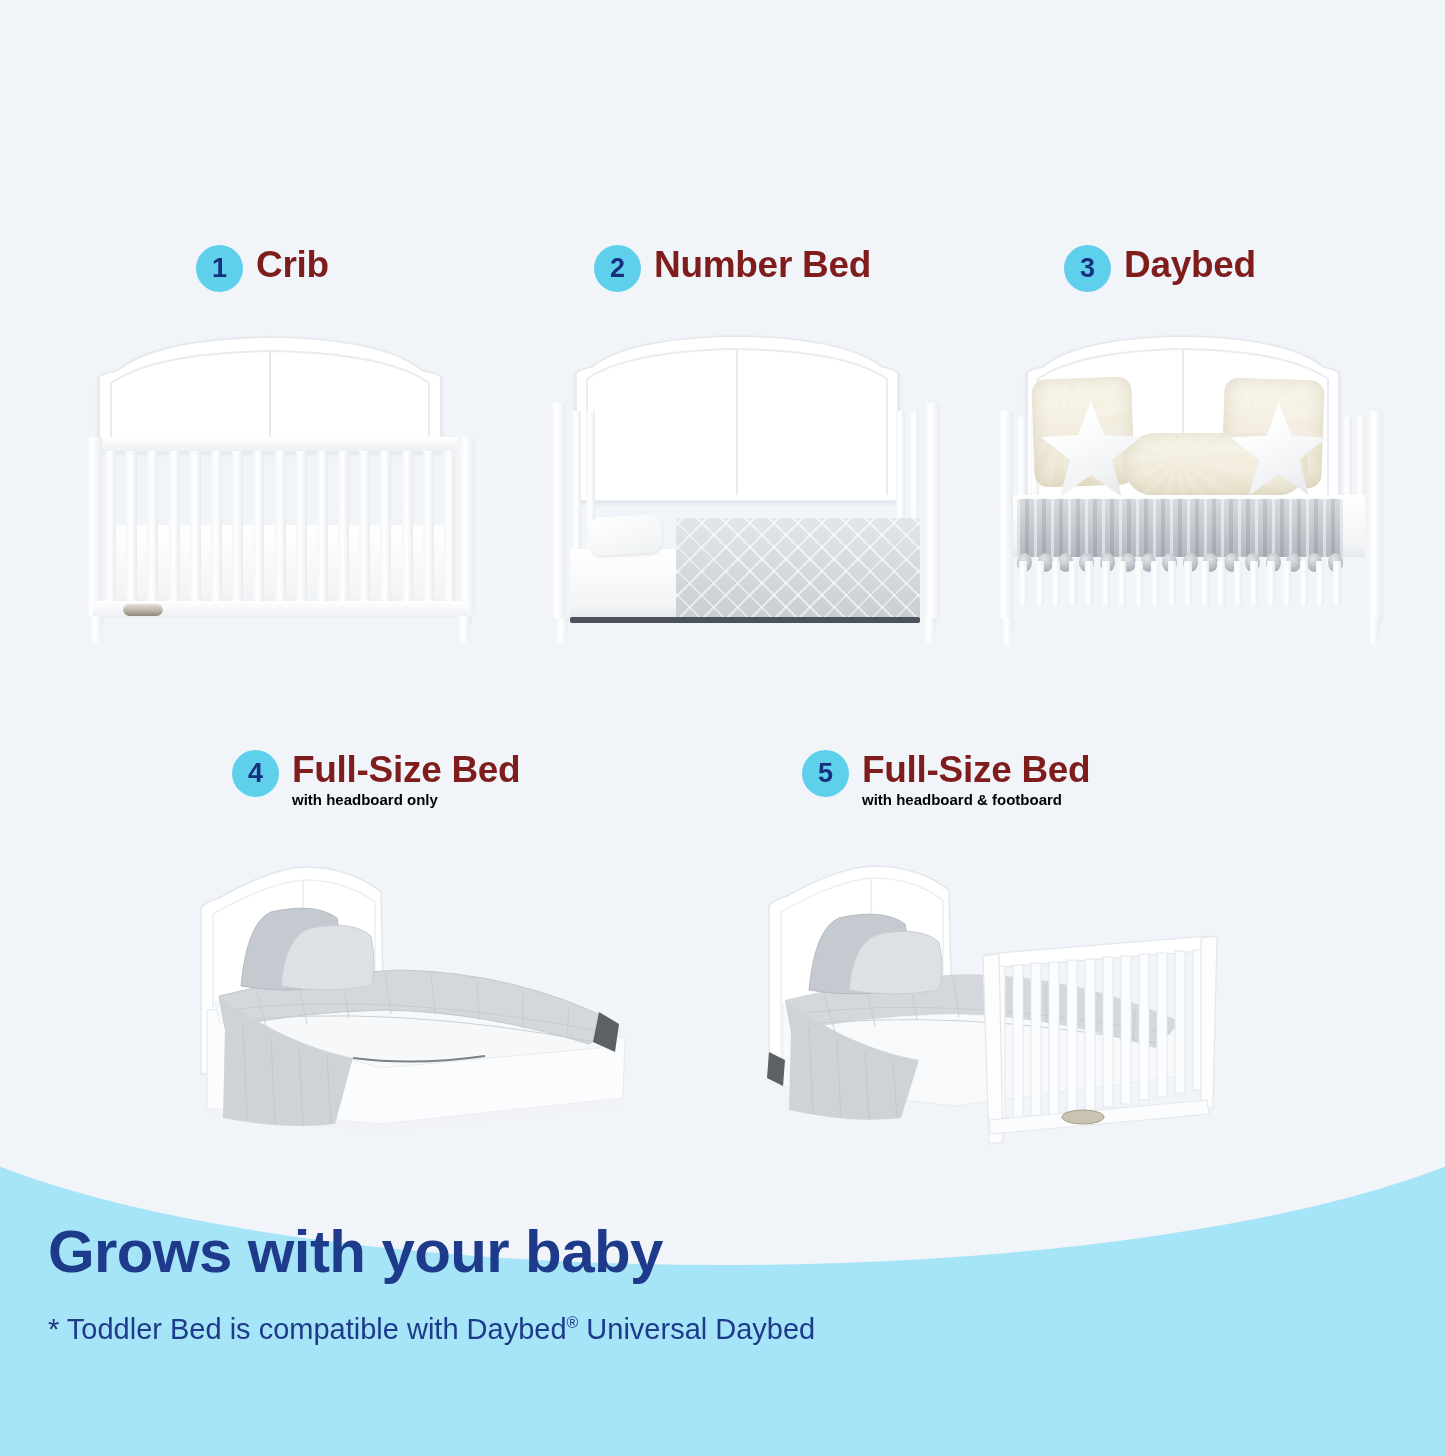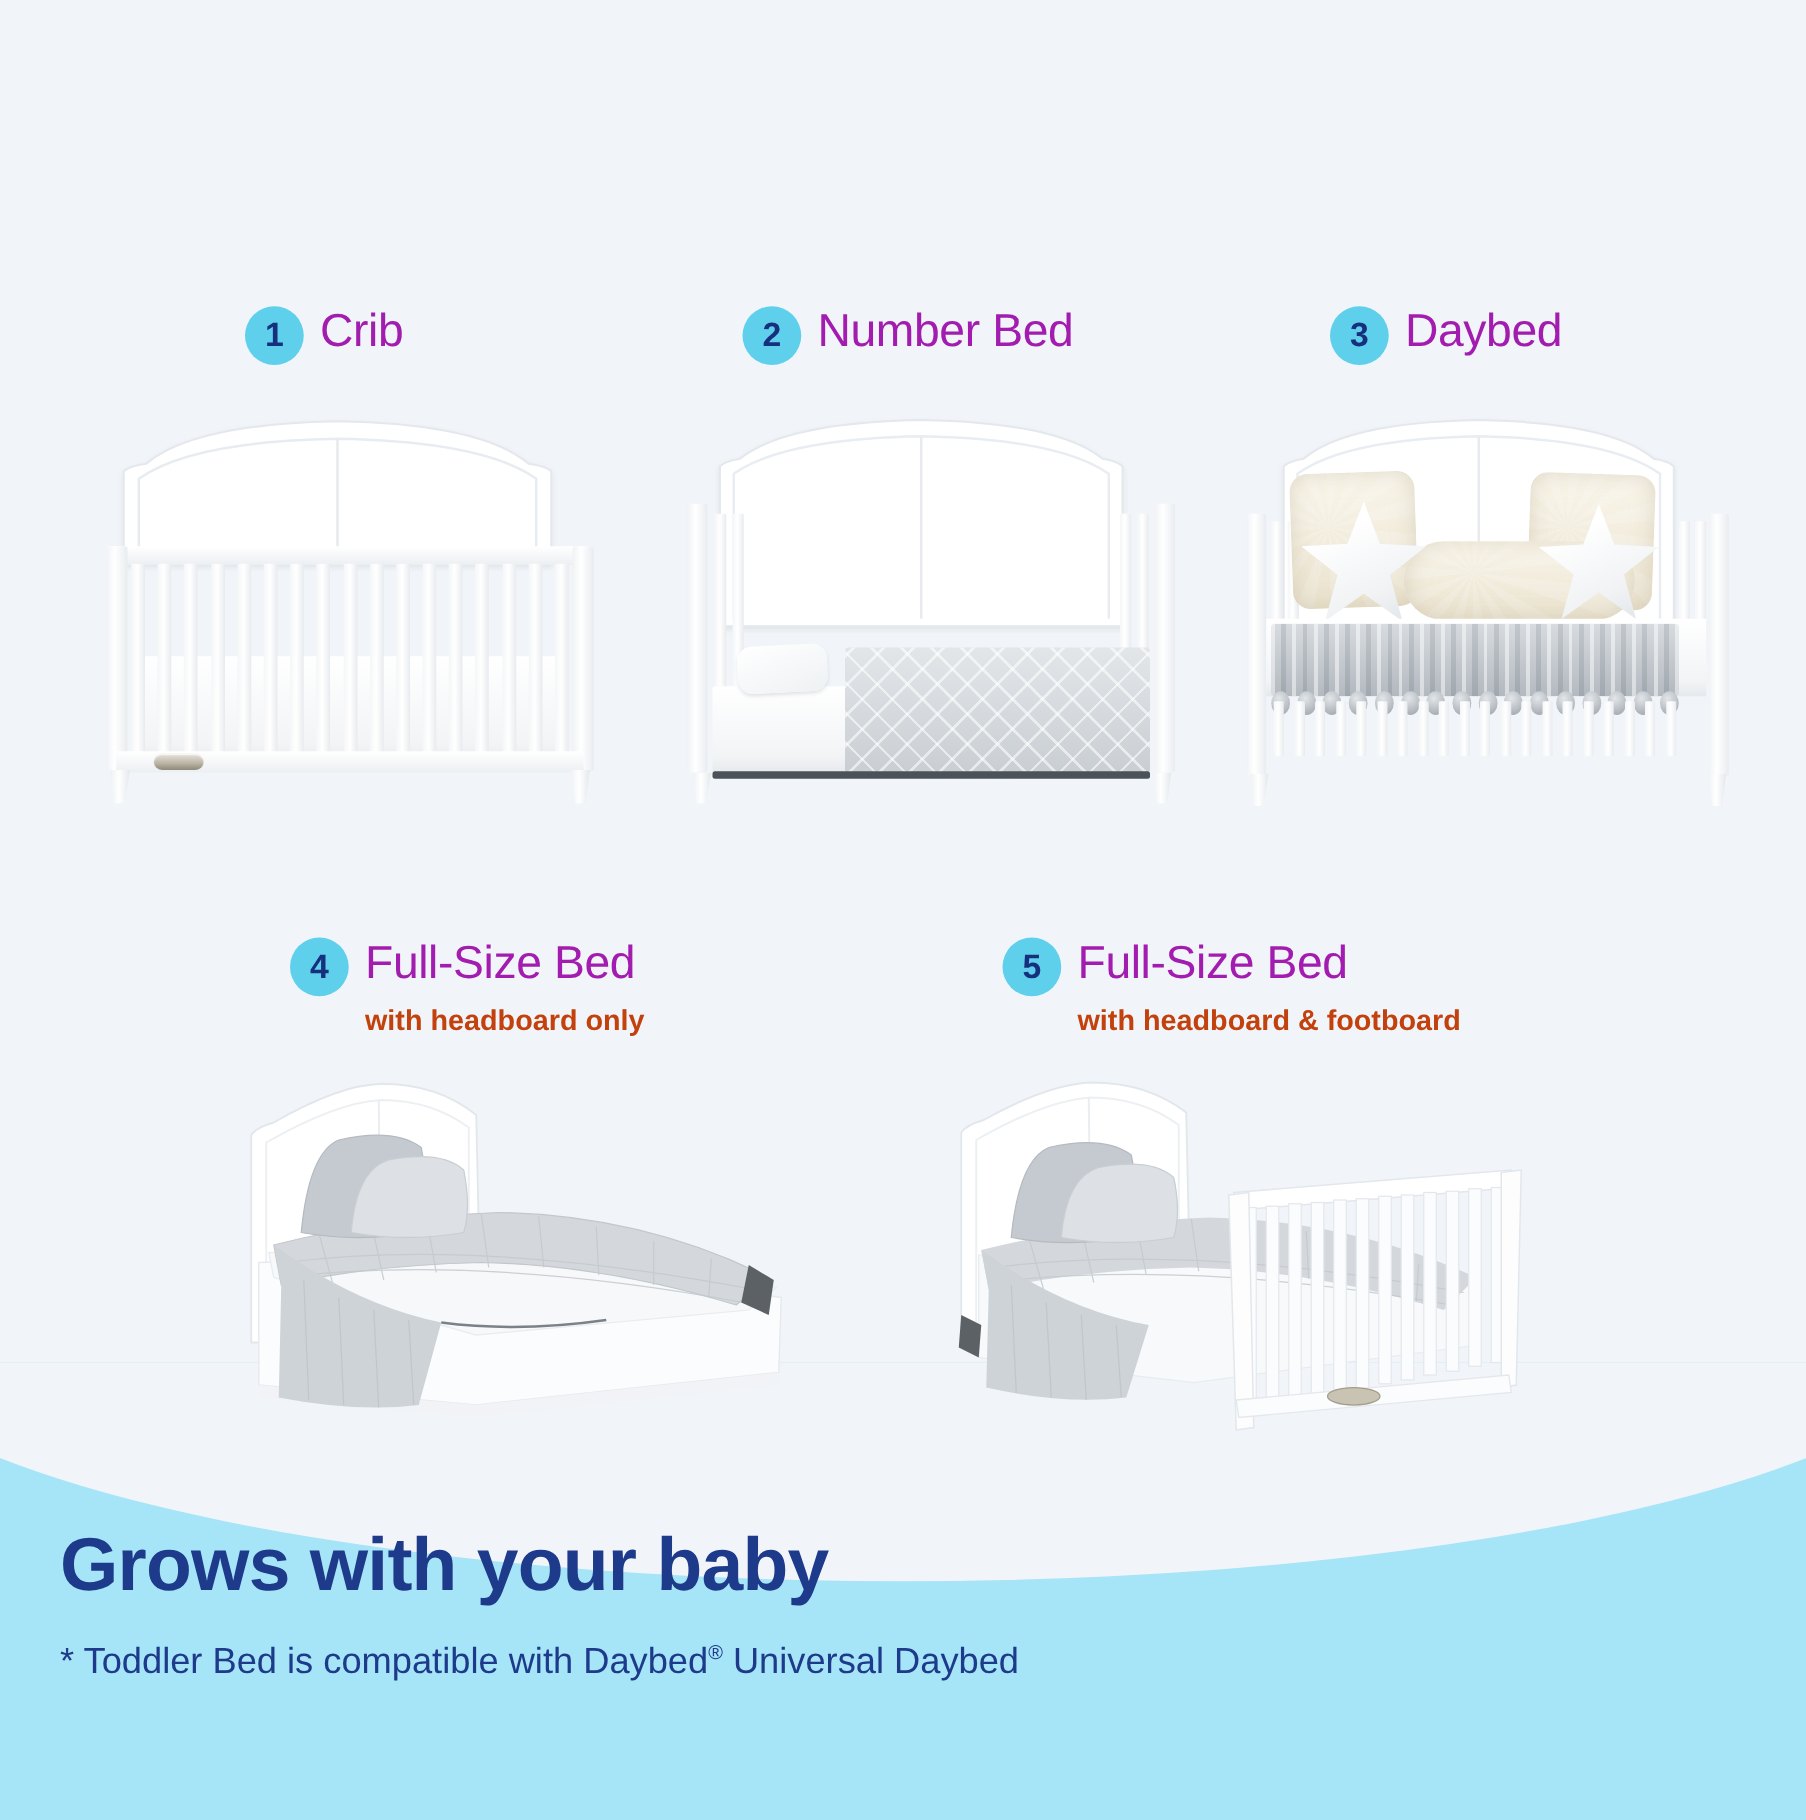--- a/index.html
+++ b/index.html
@@ -27,26 +27,26 @@
   .label{position:absolute;display:flex;align-items:flex-start;gap:13px;}
   .badge{
     width:47px;height:47px;border-radius:50%;
     background:#5ed0ec;color:#17307e;
     font-size:27px;font-weight:bold;
     display:flex;align-items:center;justify-content:center;
     flex:0 0 auto;line-height:1;
   }
   .label-texts{display:flex;flex-direction:column;padding-top:1px;}
   .label-title{
-    font-size:37px;font-weight:normal;color:#a21caf;
-    line-height:1.02;letter-spacing:-0.3px;white-space:nowrap;
+    font-size:37px;font-weight:bold;color:#7f1d1d;
+    line-height:1.02;letter-spacing:-0.3px;white-space:nowrap;text-align:right;
   }
   .label-sub{
-    font-size:23px;font-weight:bold;color:#c2410c;
-    line-height:1.12;margin-top:15px;white-space:nowrap;
+    font-size:15px;font-weight:bold;color:#000000;
+    line-height:1.12;margin-top:3px;white-space:nowrap;
   }
 
   
   .fig{position:absolute;}
 
   
   .hb{position:absolute;filter:drop-shadow(0 2px 2px rgba(140,150,160,.18));}
 
   .post{position:absolute;background:linear-gradient(90deg,#f0f2f4,#ffffff 40%,#e9ecef);border-radius:2px;}
   .rail{position:absolute;background:linear-gradient(180deg,#ffffff,#eceff2);border-radius:2px;}

